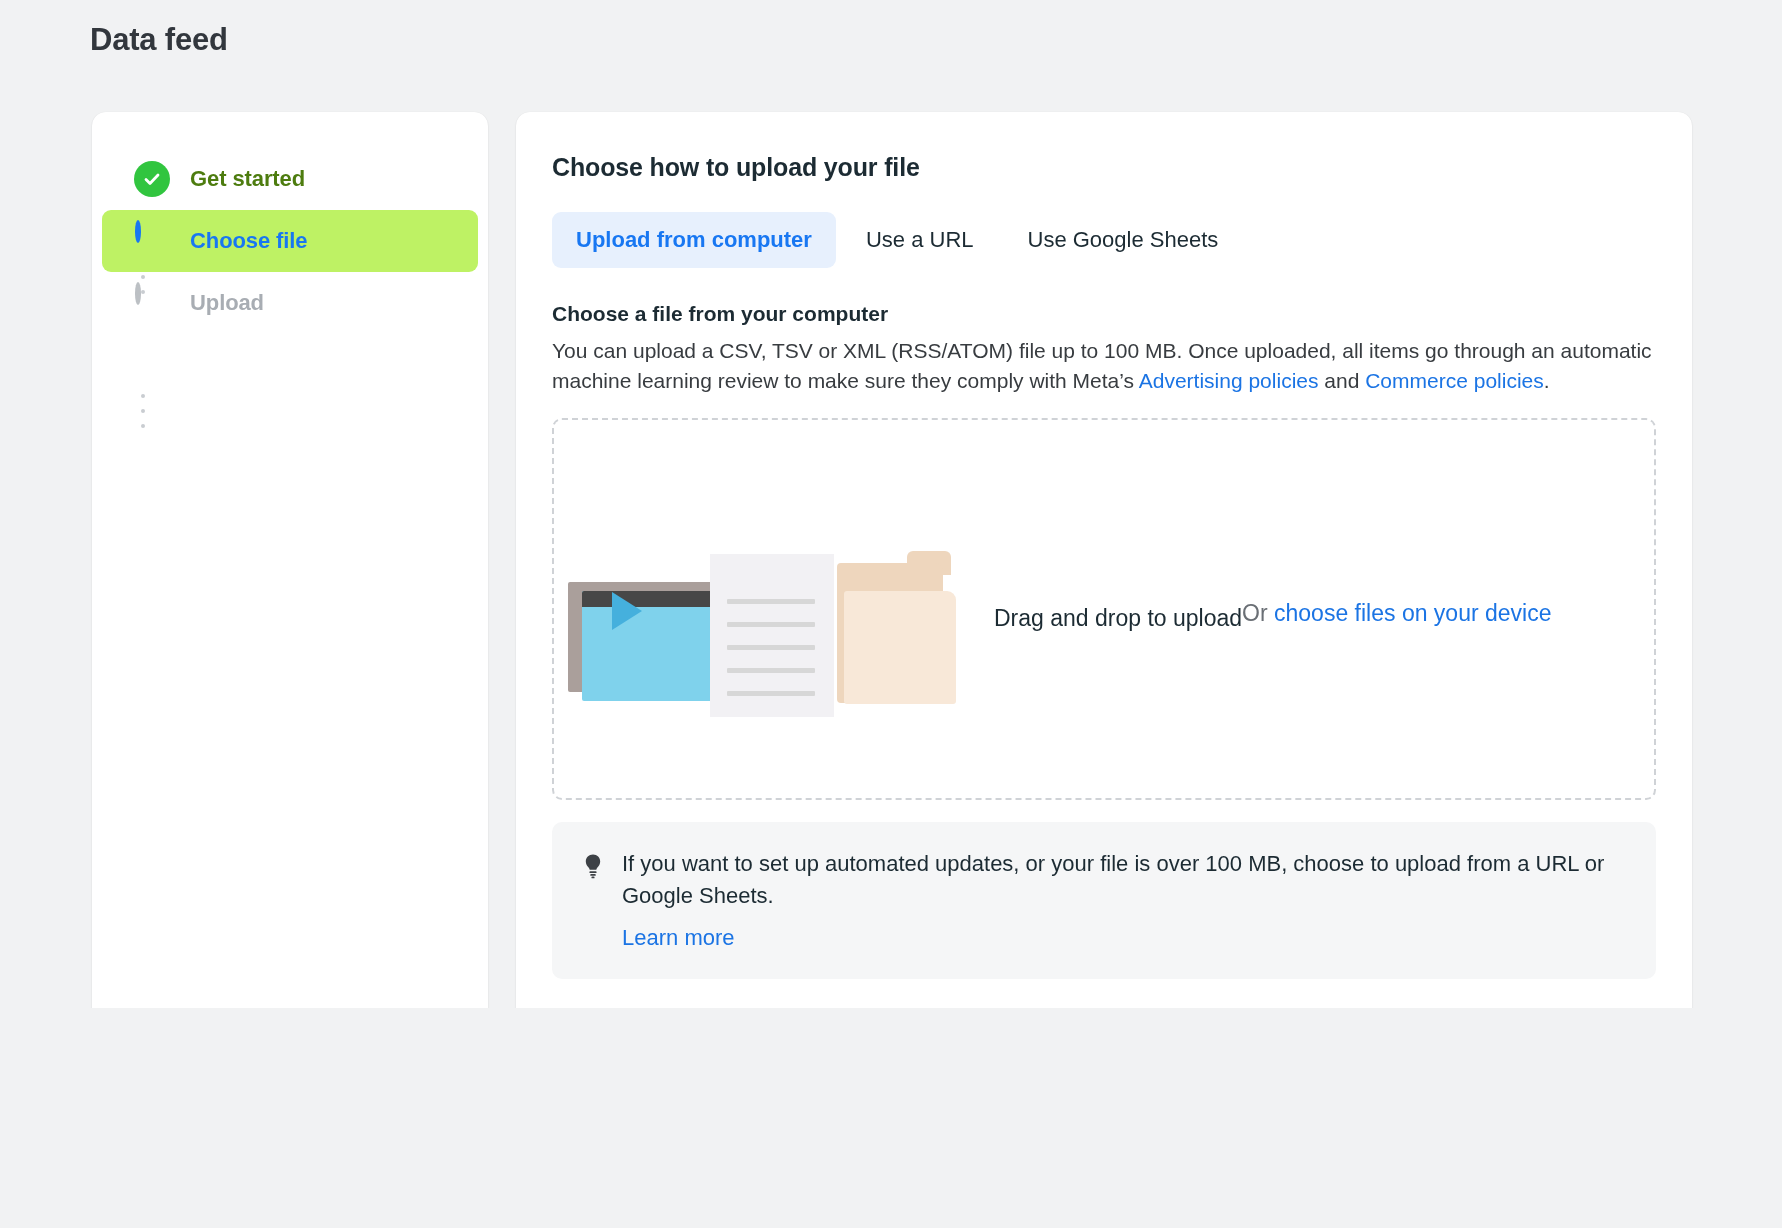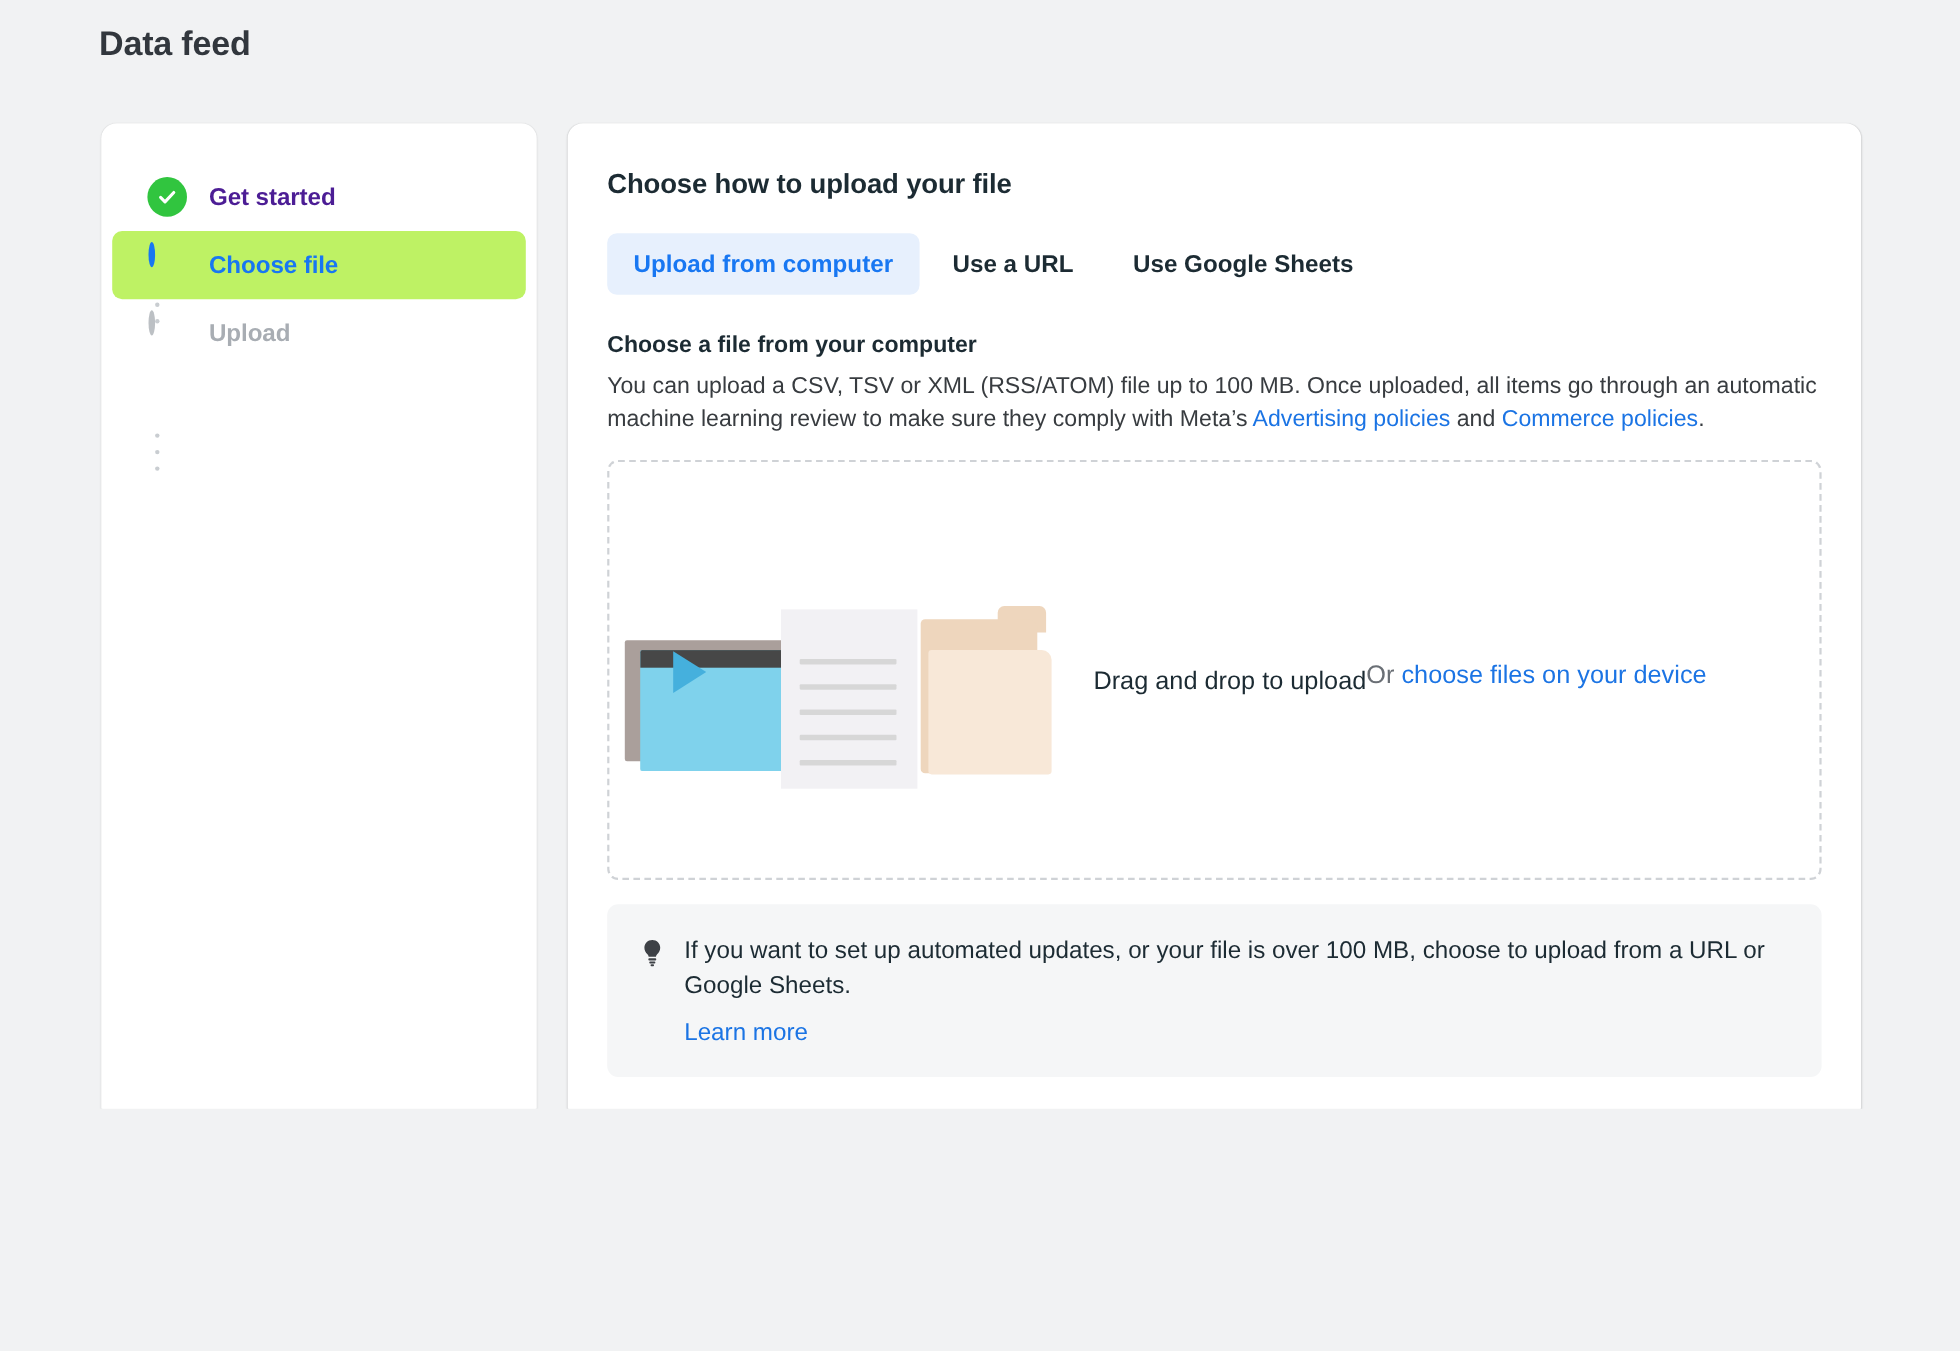--- a/index.html
+++ b/index.html
@@ -88,21 +88,21 @@
     width: 34px; height: 34px;
     margin: 1px;
     border-radius: 50%;
     border: 3px solid #bcc0c4;
     background: #ffffff;
   }
 
   .step-label {
     font-size: 22px;
     font-weight: bold;
-    color: #4c1d95;
+    color: #4d7c0f;
     letter-spacing: -0.1px;
   }
   .step-label.is-active { color: #1877f2; }
   .step-label.is-todo   { color: #a8adb3; }
 
   
   .connector {
     position: absolute;
     left: 49px;
     width: 4px;
@@ -148,21 +148,21 @@
     gap: 6px;
   }
   .tab {
     font-size: 22px;
     color: #1c2b33;
     padding: 15px 24px;
     border-radius: 9px;
     white-space: nowrap;
     cursor: pointer;
     background: transparent;
-    font-weight: bold;
+    font-weight: normal;
   }
   .tab.active {
     background: #e7f0fd;
     color: #1877f2;
     font-weight: bold;
   }
 
   
   .sub-heading {
     margin-top: 34px;

